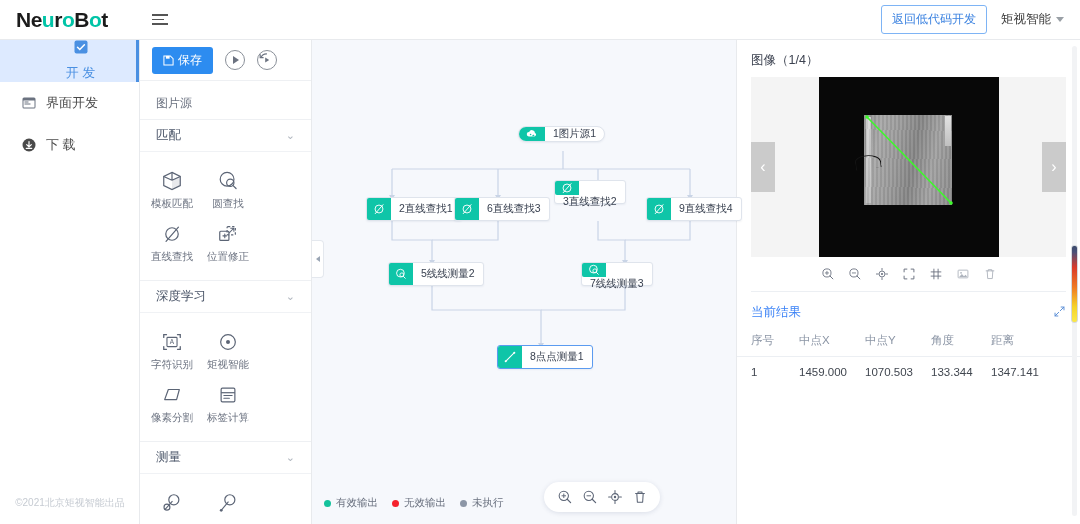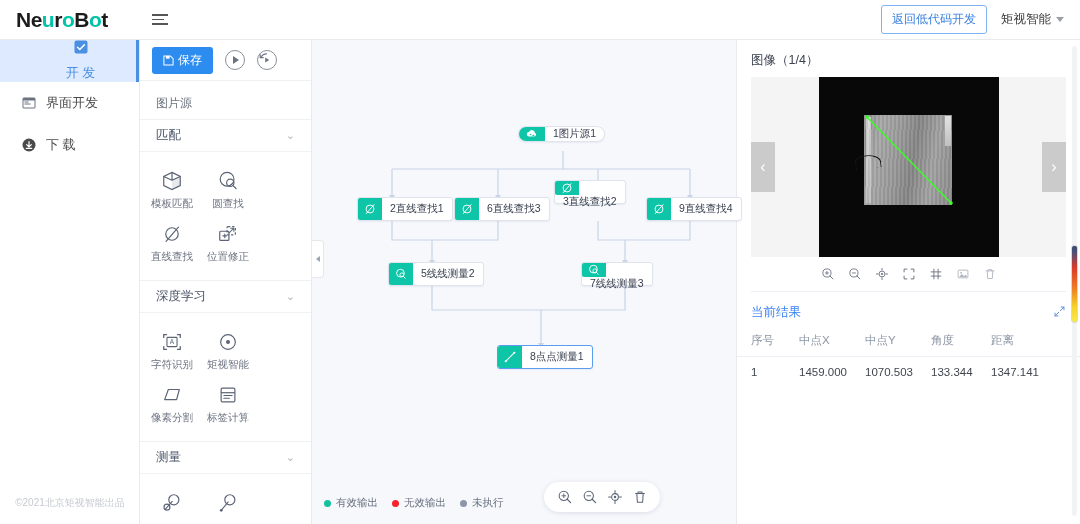--- a/index.html
+++ b/index.html
@@ -432,21 +432,21 @@
       <span class="nicon">
         <svg width="14" height="14" viewBox="0 0 20 20">
             <path d="M5.5 13.5a3.2 3.2 0 0 1 .4-6.4 4.4 4.4 0 0 1 8.4 1.3 2.7 2.7 0 0 1-.6 5.1z" fill="#fff"></path>
             <circle cx="8" cy="10.6" r="1.1" fill="#0fc5a8"></circle>
             <path d="M9.6 13.2l2.4-2.6 2.2 2.6z" fill="#0fc5a8"></path>
           </svg>
       </span>
       <span class="nlabel">1图片源1</span>
     </div>
 
-    <div class="node" style="left:45px;top:157px;">
+    <div class="node" style="left:54px;top:157px;">
       <span class="nicon">
         <svg width="14" height="14" viewBox="0 0 24 24">
             <circle cx="12" cy="12" r="6.8" fill="none" stroke="#fff" stroke-width="1.6"></circle>
             <path d="M5.5 20L19 4.5" stroke="#fff" stroke-width="1.6" stroke-linecap="round"></path>
           </svg>
       </span>
       <span class="nlabel">2直线查找1</span>
     </div>
 
     <div class="node" style="left:142px;top:157px;">

